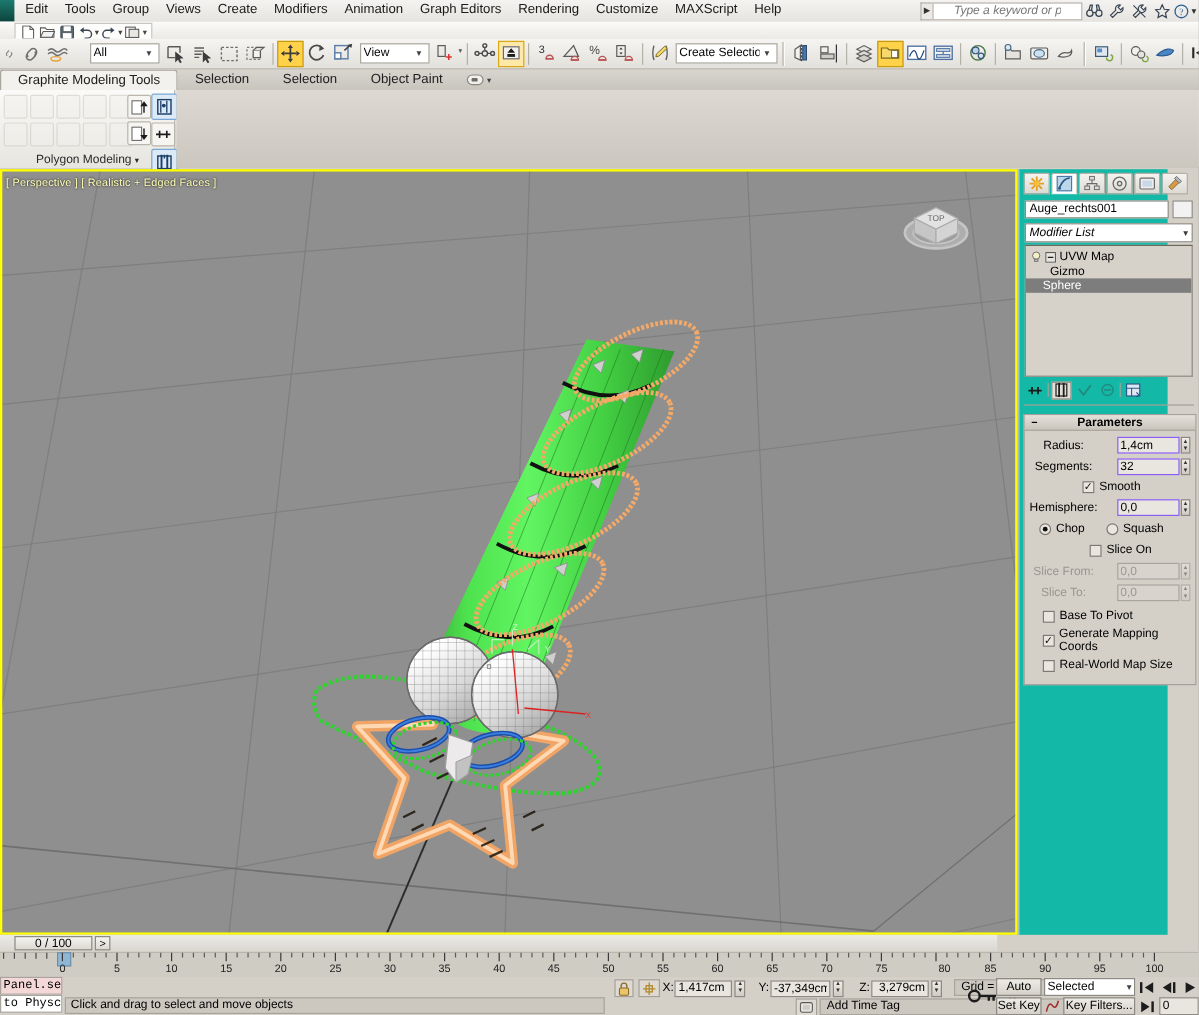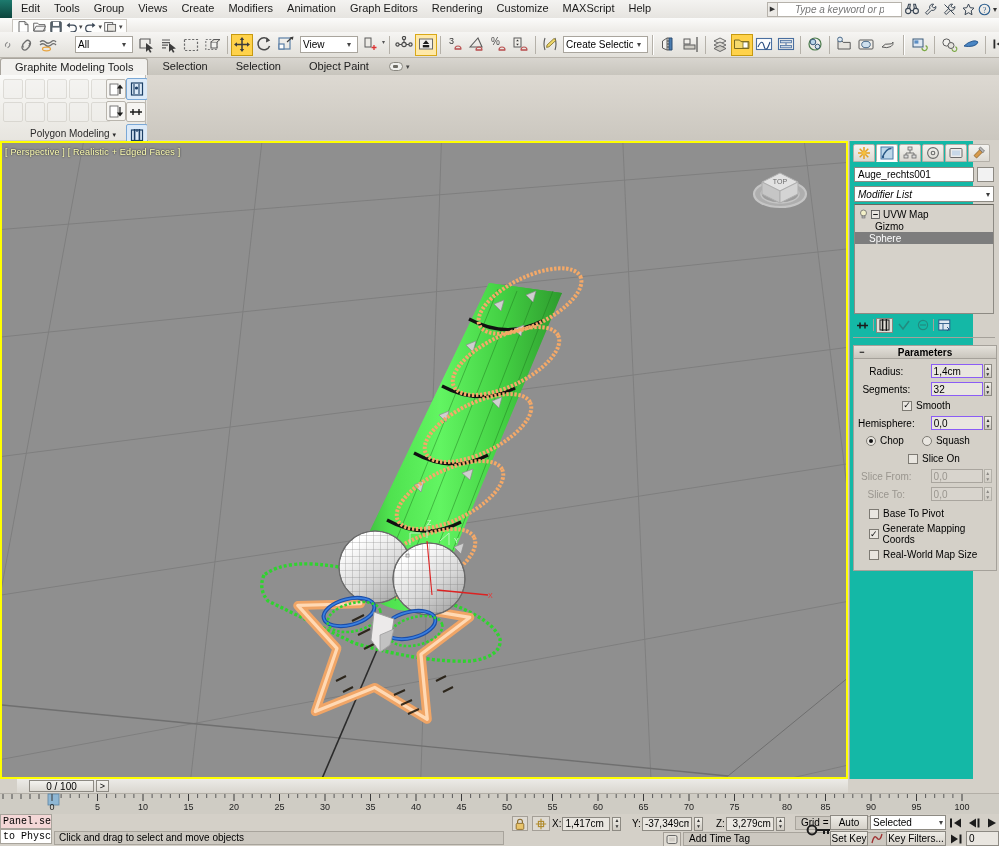--- a/index.html
+++ b/index.html
@@ -225,21 +225,21 @@
   }
   .rdo {
     width:10px;height:10px;border:1px solid #7d7a73;border-radius:50%;background:#e9e6e0;
     display:flex;align-items:center;justify-content:center;
   }
   .rdo i{width:4px;height:4px;border-radius:50%;background:#111;display:block;}
   .lbl-dis { color:#9a968f; }
 
   
   .timebar {
-    position:absolute; left:17px; top:779px; width:831px; height:14px;
+    position:absolute; left:0; top:779px; width:831px; height:14px;
     background:linear-gradient(#ecebe7,#d9d6cf);
   }
   .frame-ind {
     position:absolute; left:12px; top:1px; width:65px; height:12px;
     background:linear-gradient(#f4f3ef,#dcd9d2); border:1px solid #8d8a83;
     font-size:10px; text-align:center; line-height:11px;
   }
   .tl-next {
     position:absolute; left:79px; top:1px; width:13px; height:12px;
     border:1px solid #8d8a83; background:linear-gradient(#f4f3ef,#dcd9d2);

